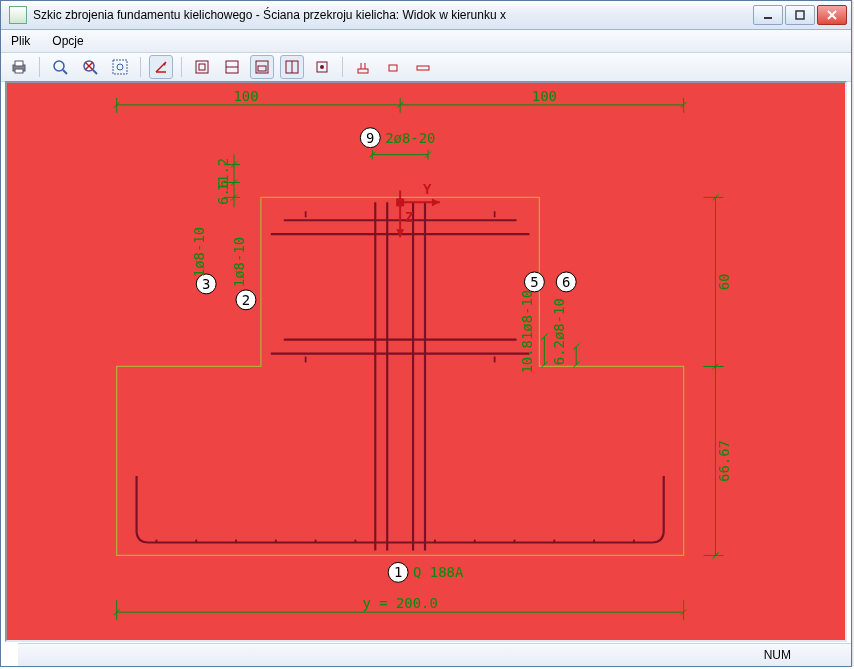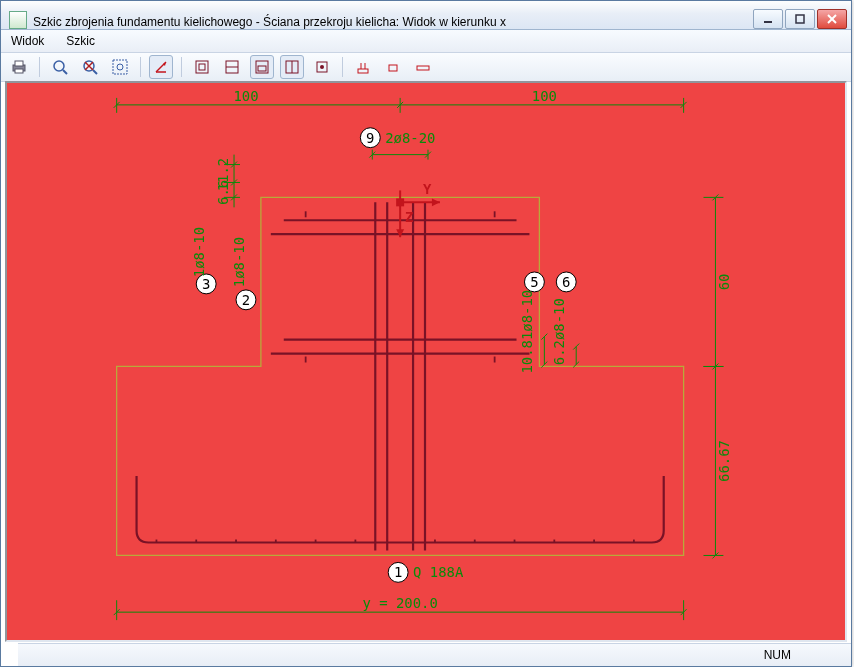--- a/index.html
+++ b/index.html
@@ -1,17 +1,17 @@
 <!DOCTYPE html>
 <html><head>
 <meta charset="utf-8">
 <style>
   html, body { margin:0; padding:0; font-family:"Segoe UI", Tahoma, sans-serif; font-size:12px; color:#000; }
   .window { width:850px; height:665px; border:1px solid #5a7aa0; background:#fff; box-shadow:0 0 4px rgba(0,0,0,.3); position:relative; }
-  .titlebar { height:28px; background:linear-gradient(#fdfefe,#e8eef7 45%,#dce6f4); border-bottom:1px solid #9fb5cf; display:flex; align-items:flex-end; padding:0 4px 0 8px; }
+  .titlebar { height:28px; background:linear-gradient(#fdfefe,#e8eef7 45%,#dce6f4); border-bottom:1px solid #9fb5cf; display:flex; align-items:center; padding:0 4px 0 8px; }
   .titlebar .icon { width:16px; height:16px; border:1px solid #6a8; background:linear-gradient(#fff,#cfe8cf); margin-right:6px; }
   .titlebar .title { flex:1; color:#000; }
   .winbtns { display:flex; gap:2px; }
   .winbtn { width:28px; height:18px; border:1px solid #8fa5bf; background:linear-gradient(#f7fbff,#d6e3f2); border-radius:2px; display:flex; align-items:center; justify-content:center; font-size:10px; line-height:1; }
   .winbtn.close { background:linear-gradient(#f5a6a6,#e04b3e); border-color:#a03028; color:#fff; }
   .menubar { height:22px; background:linear-gradient(#f7fbff,#e9eef6); border-bottom:1px solid #c9d4e4; display:flex; align-items:center; padding:0 6px; gap:14px; }
   .menuitem { padding:2px 4px; cursor:default; }
   .toolbar { height:28px; background:linear-gradient(#fafcff,#e8eef6); border-bottom:1px solid #c9d4e4; display:flex; align-items:center; padding:0 6px; gap:6px; }
   .tbtn { width:22px; height:22px; border:1px solid transparent; display:flex; align-items:center; justify-content:center; border-radius:3px; }
   .tbtn svg { display:block; }
@@ -52,22 +52,22 @@
       <div class="winbtn close">
         <svg width="10" height="10">
             <line x1="1" y1="1" x2="9" y2="9" stroke="#fff" stroke-width="2"></line>
             <line x1="9" y1="1" x2="1" y2="9" stroke="#fff" stroke-width="2"></line>
           </svg>
       </div>
     </div>
   </div>
 
   <div class="menubar">
-    <span class="menuitem">Widok</span>
-    <span class="menuitem">Szkic</span>
+    <span class="menuitem">Plik</span>
+    <span class="menuitem">Opcje</span>
   </div>
 
   <div class="toolbar">
     <div class="tbtn">
         <svg width="16" height="16">
           <rect x="2" y="6" width="12" height="6" fill="#889" stroke="#556"></rect>
           <rect x="4" y="2" width="8" height="5" fill="#fff" stroke="#556"></rect>
           <rect x="4" y="10" width="8" height="4" fill="#fff" stroke="#556"></rect>
         </svg>
       </div>

